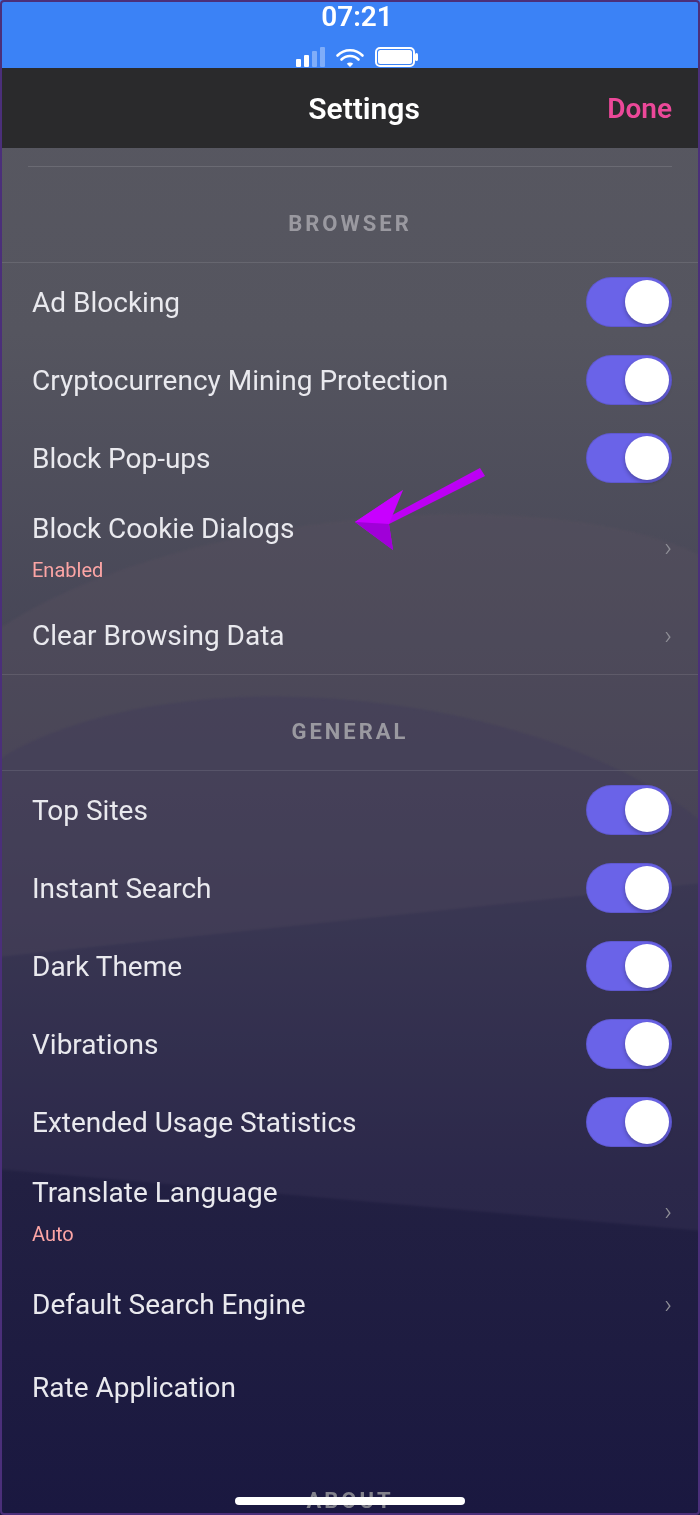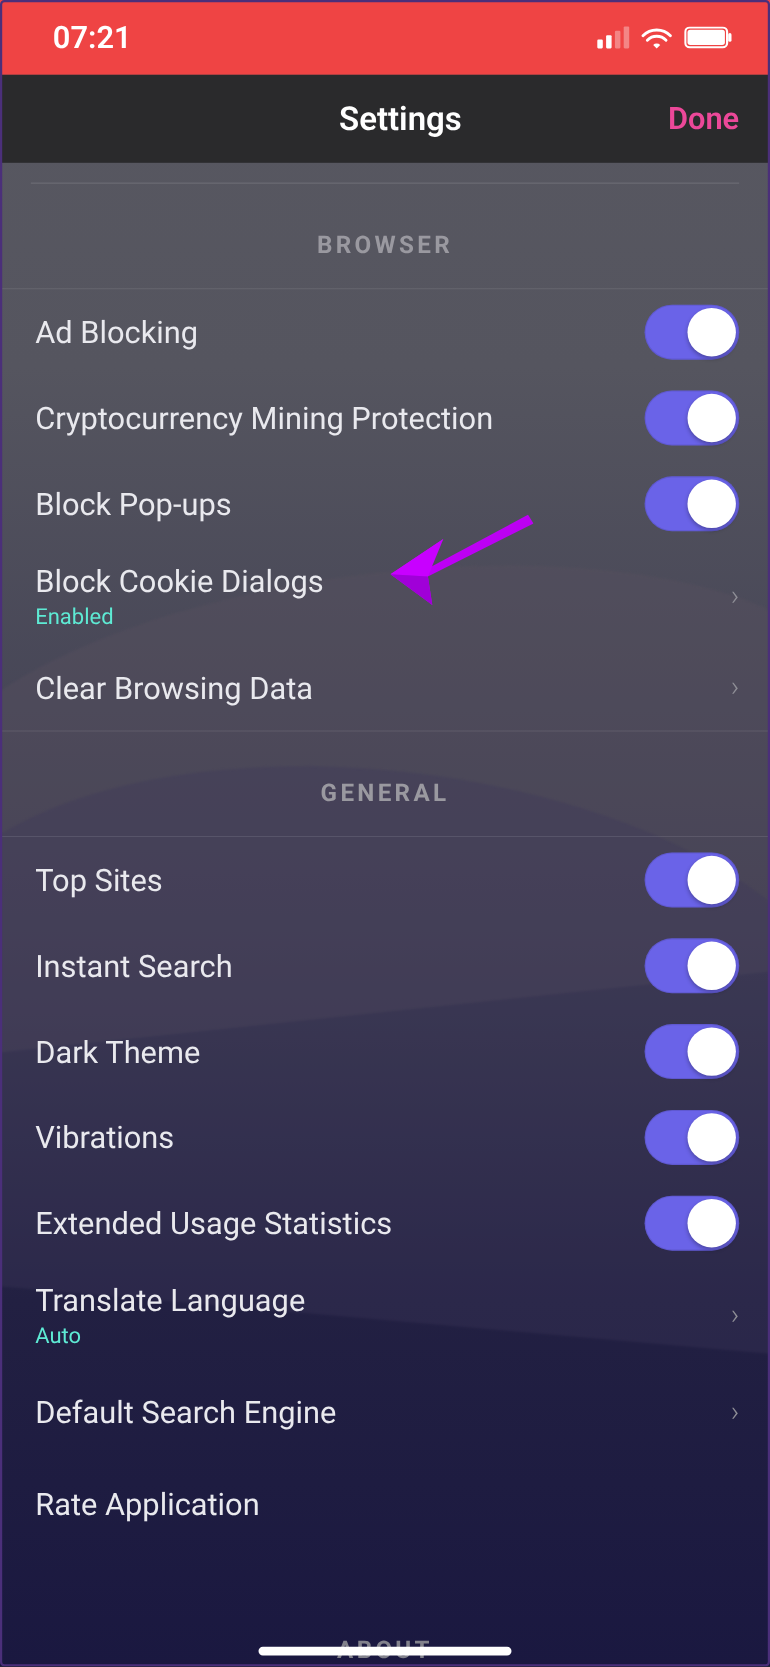--- a/index.html
+++ b/index.html
@@ -24,21 +24,22 @@
     position:absolute; inset:0;
     border:2px solid #4b2f7a; border-radius:4px;
     pointer-events:none; z-index:50;
   }
 
   
   .statusbar {
     position:relative; z-index:10;
     height:68px; display:flex; align-items:center; justify-content:space-between;
     padding:0 34px 0 48px;
-    background:#ef4444;
+    background:#3b82f6;
+    flex-direction:column;
   }
   .statusbar .time { font-size:28px; font-weight:600; color:#fff; }
   .statusbar .right-icons { display:flex; align-items:center; gap:10px; }
 
   
   .navbar {
     position:relative; z-index:10;
     height:80px; display:flex; align-items:center; justify-content:center;
     background:#2a2a2c;
     padding-left:28px;
@@ -69,21 +70,21 @@
   }
 
   .row {
     display:flex; align-items:center; justify-content:space-between;
     padding:0 28px 0 32px;
     min-height:78px;
     cursor:pointer;
   }
   .row .labels { display:flex; flex-direction:column; justify-content:flex-start; padding:14px 0; }
   .row .label  { font-size:28px; font-weight:400; color:#e9e9ee; line-height:1.25; }
-  .row .sub    { font-size:20px; color:#5eead4; margin-top:2px; }
+  .row .sub    { font-size:20px; color:#fca5a5; margin-top:12px; }
 
   .chevron { color:#8e8e96; font-size:26px; font-weight:300; }
 
   
   .switch {
     width:86px; height:50px; border-radius:25px;
     background:#6a63e8; position:relative; flex-shrink:0;
     box-shadow:inset 0 0 0 1px rgba(0,0,0,0.1);
   }
   .switch .knob {

